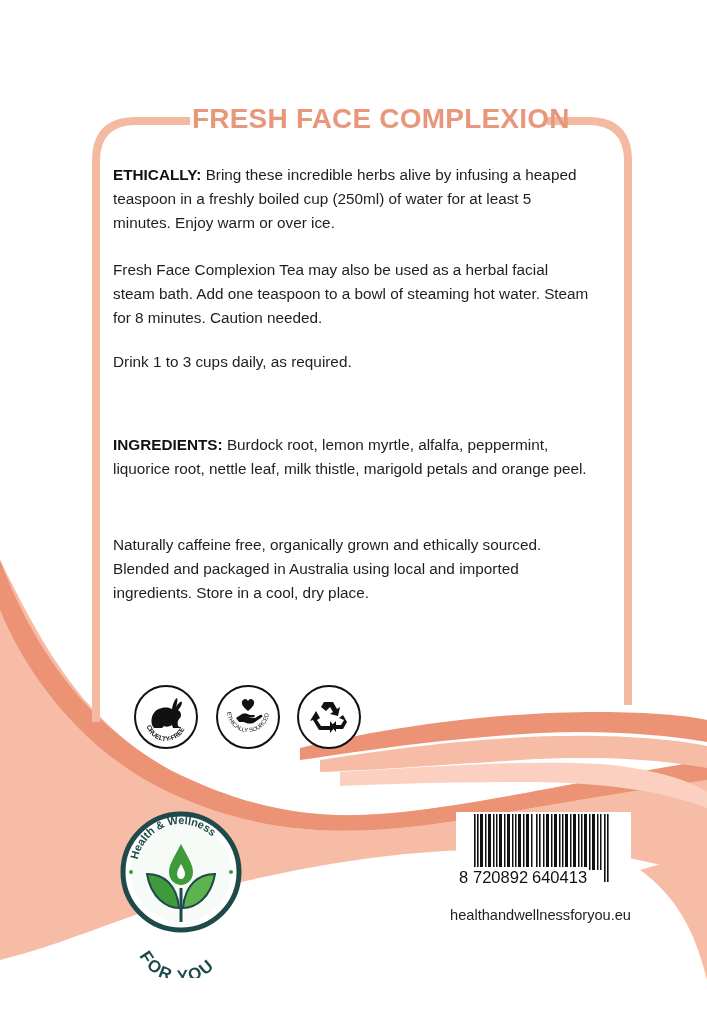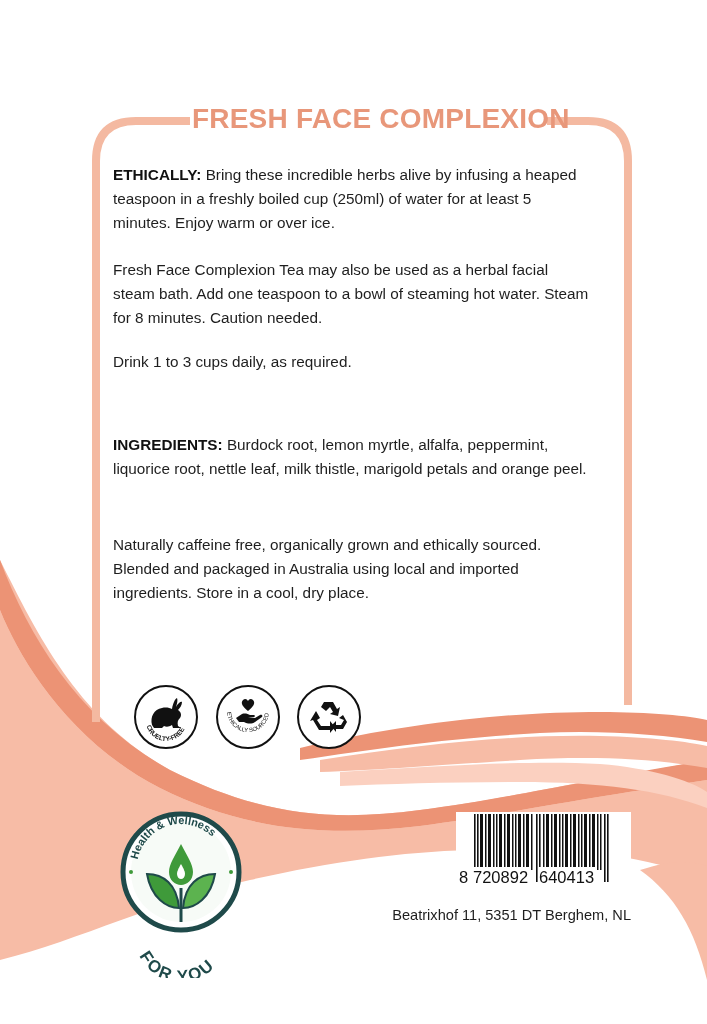--- a/index.html
+++ b/index.html
@@ -45,21 +45,21 @@
     background: #fff;
   }
   .barcode-bars { position: absolute; left: 12px; top: 2px; width: 152px; height: 68px; }
   .barcode-digits {
     position: absolute; left: 0; top: 55px; width: 175px; height: 22px;
     font-family: "Liberation Sans", sans-serif; font-size: 16.5px; color: #111;
   }
   .barcode-digits span { position: absolute; background: #fff; padding: 0 1px; line-height: 20px; }
   #bd-first { left: 2px; }
   #bd-left { left: 16px; }
-  #bd-right { left: 82px; }
+  #bd-right { left: 75px; }
 
   .contact {
     position: absolute; right: 76px; top: 904px; text-align: right;
     font-size: 14.6px; line-height: 22px; color: #1e1e1e;
   }
   .contact div { white-space: nowrap; }
 </style>
 </head>
 <body>
 
@@ -190,14 +190,14 @@
     </g>
   </svg>
   <div class="barcode-digits">
     <span id="bd-first">8</span>
     <span id="bd-left">720892</span>
     <span id="bd-right">640413</span>
   </div>
 </div>
 
 <div class="contact">
-  <div>Beatrixhof 11, 5351 DT Berghem, NL</div>
+  <div>healthandwellnessforyou.eu</div>
 </div>
 
 </body></html>

